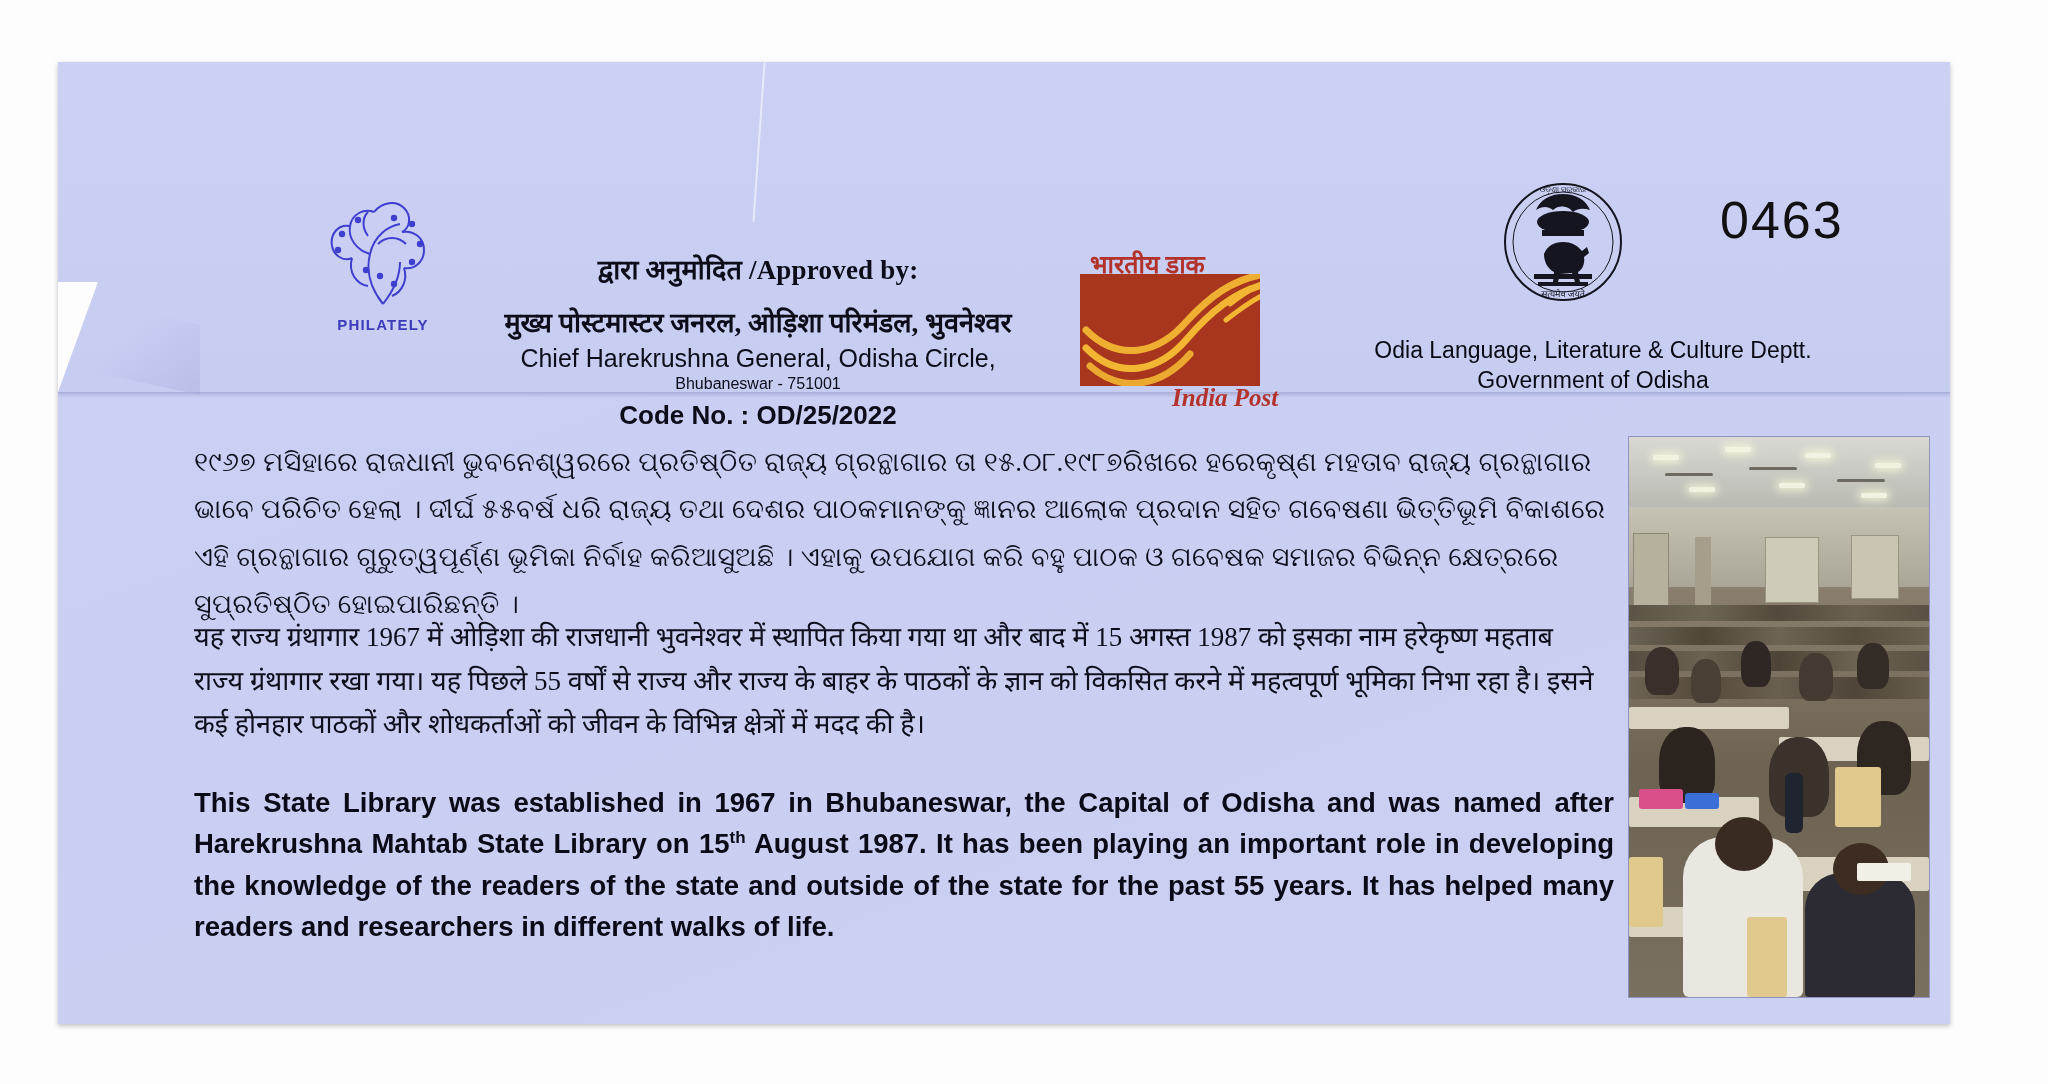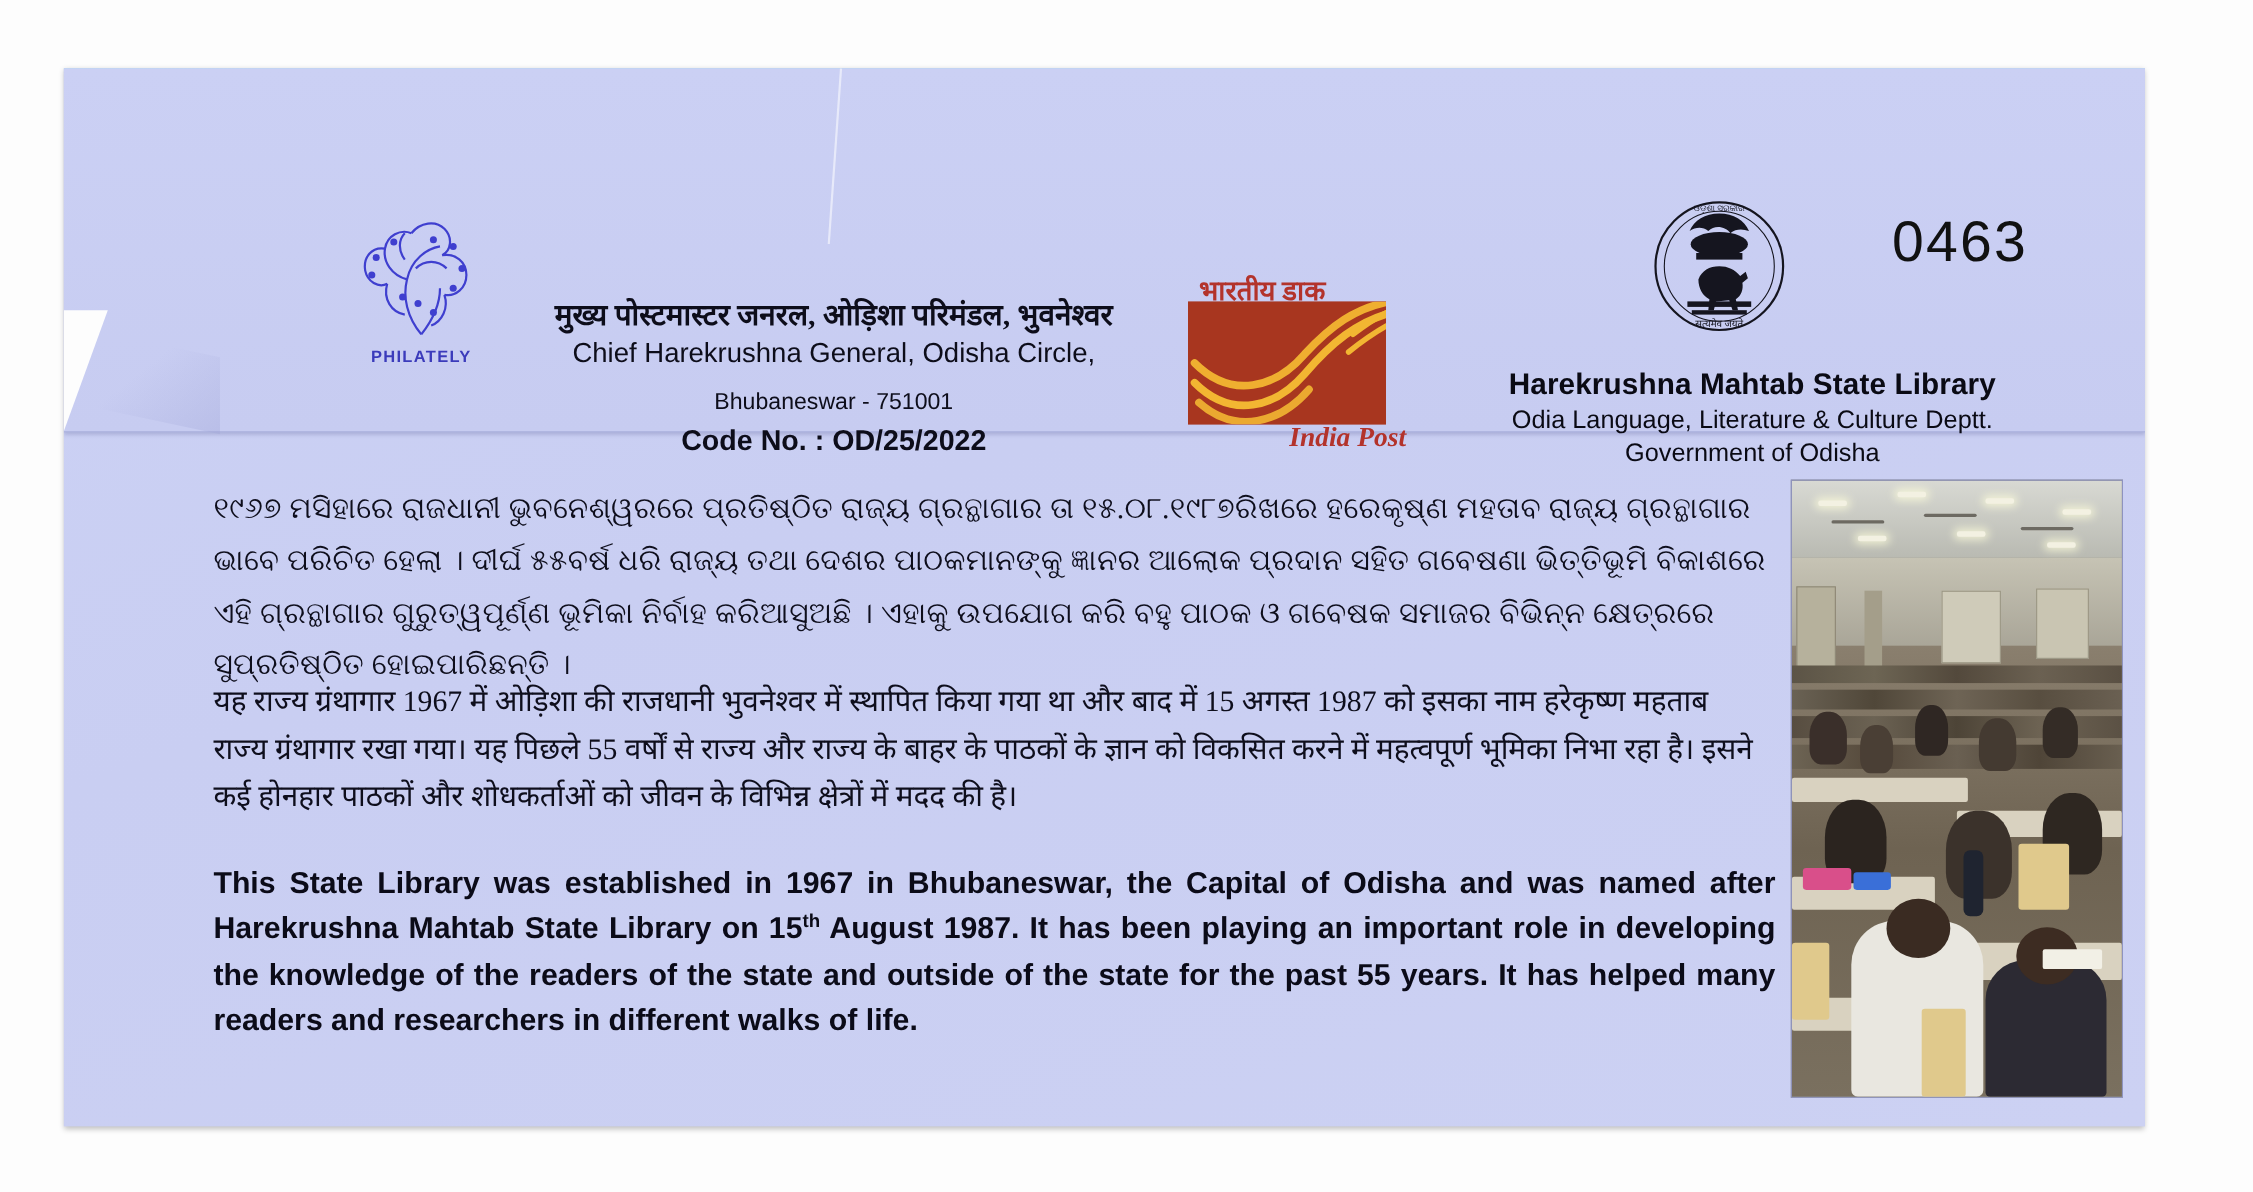--- a/index.html
+++ b/index.html
@@ -109,22 +109,22 @@
     font-family: "Liberation Serif", serif;
     font-size: 27px;
     font-weight: 700;
     margin-top: 16px;
   }
   .approved .ln3 {
     font-size: 25px;
     margin-top: 4px;
   }
   .approved .ln4 {
-    font-size: 21px;
-    margin-top: 18px;
+    font-size: 16px;
+    margin-top: 2px;
   }
   .approved .ln5 {
     font-size: 26px;
     font-weight: 700;
     margin-top: 7px;
   }
 
   
   .indiapost {
     position: absolute;
@@ -307,20 +307,21 @@
           <circle cx="50" cy="28" r="3.2"></circle>
           <circle cx="72" cy="84" r="3.2"></circle>
           <circle cx="86" cy="92" r="3.2"></circle>
           <circle cx="58" cy="78" r="3.2"></circle>
         </g>
       </svg>
       <div class="philately-label">PHILATELY</div>
     </div>
 
     <div class="approved">
+      <div class="ln1">द्वारा अनुमोदित /Approved by:</div>
       <div class="ln2">मुख्य पोस्टमास्टर जनरल, ओड़िशा परिमंडल, भुवनेश्वर</div>
       <div class="ln3">Chief Harekrushna General, Odisha Circle,</div>
       <div class="ln4">Bhubaneswar - 751001</div>
       <div class="ln5">Code No. : OD/25/2022</div>
     </div>
 
     <div class="indiapost">
       <div class="ip-hindi">भारतीय डाक</div>
       <div class="ip-box">
         <svg width="260" height="112" viewBox="0 0 260 112" style="position:absolute;left:0;top:0;">
@@ -353,21 +354,20 @@
           <rect x="40" y="112" width="50" height="4"></rect>
         </g>
         <text x="65" y="127" font-size="9" text-anchor="middle" fill="#15151f" font-family="Liberation Serif, serif">सत्यमेव जयते</text>
         <text x="65" y="22" font-size="8" text-anchor="middle" fill="#15151f" font-family="Liberation Serif, serif">ଓଡ଼ିଶା ସରକାର</text>
       </svg>
     </div>
 
     <div class="serial">0463</div>
 
     <div class="library-block">
-      <div class="l1">Harekrushna Mahtab State Library</div>
       <div class="l2">Odia Language, Literature &amp; Culture Deptt.</div>
       <div class="l3">Government of Odisha</div>
     </div>
 
     <div class="body-area">
 
       <div class="odia">୧୯୬୭ ମସିହାରେ ରାଜଧାନୀ ଭୁବନେଶ୍ୱରରେ ପ୍ରତିଷ୍ଠିତ ରାଜ୍ୟ ଗ୍ରନ୍ଥାଗାର ତା ୧୫.୦୮.୧୯୮୭ରିଖରେ ହରେକୃଷ୍ଣ ମହତାବ ରାଜ୍ୟ ଗ୍ରନ୍ଥାଗାର ଭାବେ ପରିଚିତ ହେଲା । ଦୀର୍ଘ ୫୫ବର୍ଷ ଧରି ରାଜ୍ୟ ତଥା ଦେଶର ପାଠକମାନଙ୍କୁ ଜ୍ଞାନର ଆଲୋକ ପ୍ରଦାନ ସହିତ ଗବେଷଣା ଭିତ୍ତିଭୂମି ବିକାଶରେ ଏହି ଗ୍ରନ୍ଥାଗାର ଗୁରୁତ୍ୱପୂର୍ଣ୍ଣ ଭୂମିକା ନିର୍ବାହ କରିଆସୁଅଛି । ଏହାକୁ ଉପଯୋଗ କରି ବହୁ ପାଠକ ଓ ଗବେଷକ ସମାଜର ବିଭିନ୍ନ କ୍ଷେତ୍ରରେ ସୁପ୍ରତିଷ୍ଠିତ ହୋଇପାରିଛନ୍ତି ।</div>
 
       <div class="hindi">यह राज्य ग्रंथागार 1967 में ओड़िशा की राजधानी भुवनेश्वर में स्थापित किया गया था और बाद में 15 अगस्त 1987 को इसका नाम हरेकृष्ण महताब राज्य ग्रंथागार रखा गया। यह पिछले 55 वर्षों से राज्य और राज्य के बाहर के पाठकों के ज्ञान को विकसित करने में महत्वपूर्ण भूमिका निभा रहा है।  इसने कई होनहार पाठकों और शोधकर्ताओं को जीवन के विभिन्न क्षेत्रों में मदद की है।</div>
 

